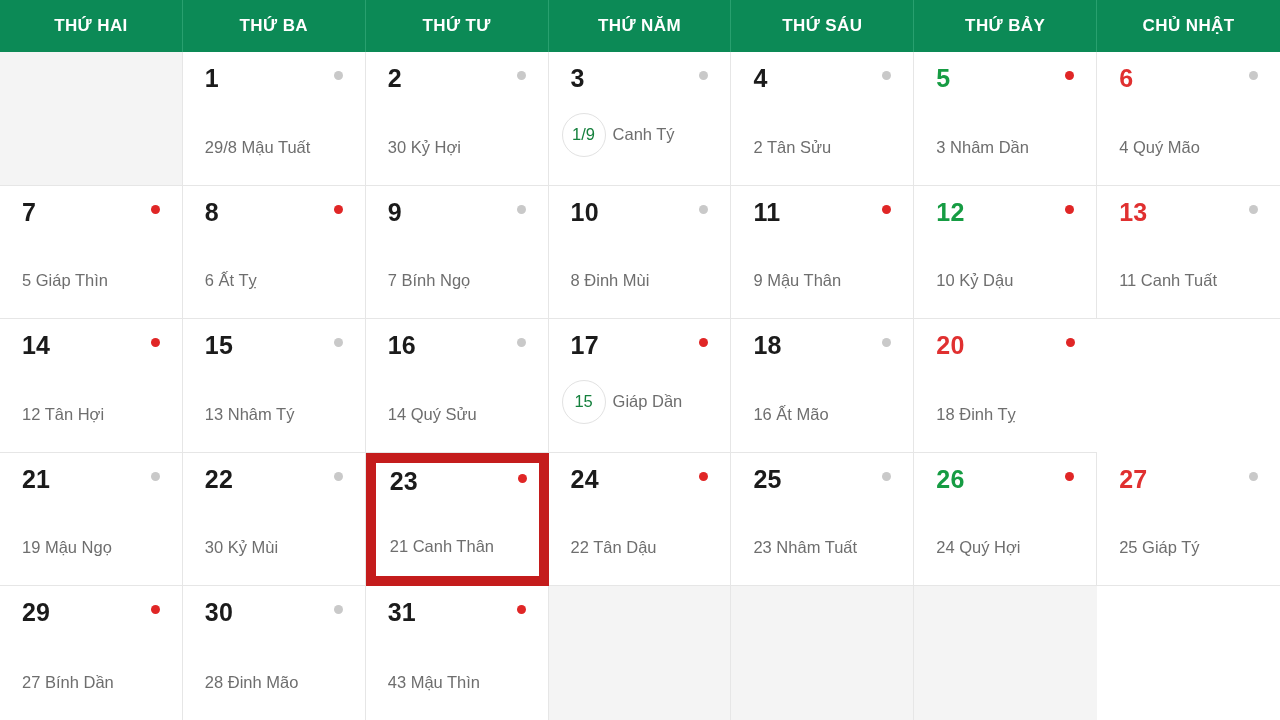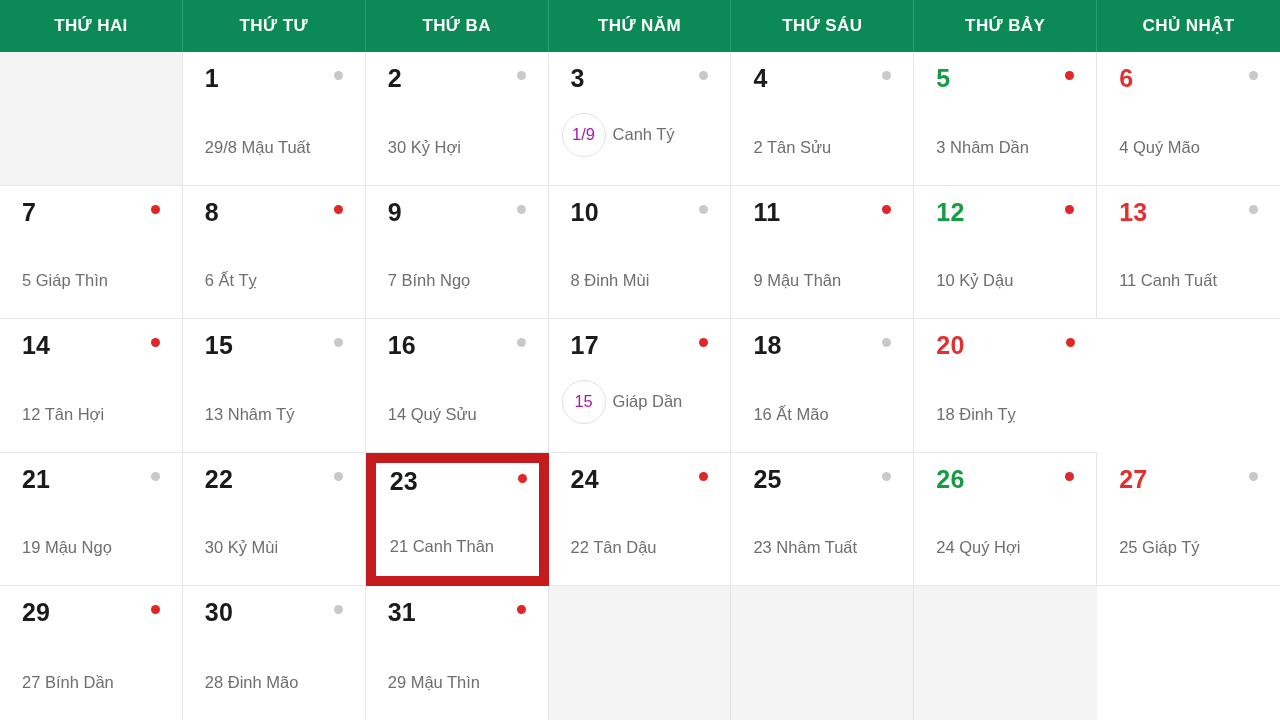--- a/index.html
+++ b/index.html
@@ -100,21 +100,21 @@
   .lunar-text { color: #6e6e6e; }
 
   .lunar-badge {
     display: inline-flex;
     align-items: center;
     justify-content: center;
     width: 44px;
     height: 44px;
     border-radius: 50%;
     border: 1.5px solid #e2e2e2;
-    color: #a21caf;
+    color: #15803d;
     font-size: 16.5px;
     background: #ffffff;
     box-sizing: border-box;
     flex: 0 0 auto;
     margin-left: -9px;
   }
 
   .dot {
     position: absolute;
     top: 19px;
@@ -136,22 +136,22 @@
   
   .week-row:last-child .day-cell { border-bottom: none; }
 </style>
 </head>
 <body>
 
 <div id="calendar-root">
 
   <div class="weekday-header">
       <div class="weekday-cell">THỨ HAI</div>
+      <div class="weekday-cell">THỨ BA</div>
       <div class="weekday-cell">THỨ TƯ</div>
-      <div class="weekday-cell">THỨ BA</div>
       <div class="weekday-cell">THỨ NĂM</div>
       <div class="weekday-cell">THỨ SÁU</div>
       <div class="weekday-cell">THỨ BẢY</div>
       <div class="weekday-cell">CHỦ NHẬT</div>
     </div>
 
   <div class="weeks">
       <div class="week-row">
         <div class="day-cell empty"></div>
         <div class="day-cell">
@@ -356,21 +356,21 @@
         <div class="day-cell">
           <div class="solar">30</div>
           <div class="lunar-row">
             <span class="lunar-text">28 Đinh Mão</span>
           </div>
           <span class="dot"></span>
         </div>
         <div class="day-cell">
           <div class="solar">31</div>
           <div class="lunar-row">
-            <span class="lunar-text">29 Mậu Thìn</span>
+            <span class="lunar-text">43 Mậu Thìn</span>
           </div>
           <span class="dot red"></span>
         </div>
         <div class="day-cell empty"></div>
         <div class="day-cell empty"></div>
         <div class="day-cell empty"></div>
       </div>
     </div>
 
 </div>

